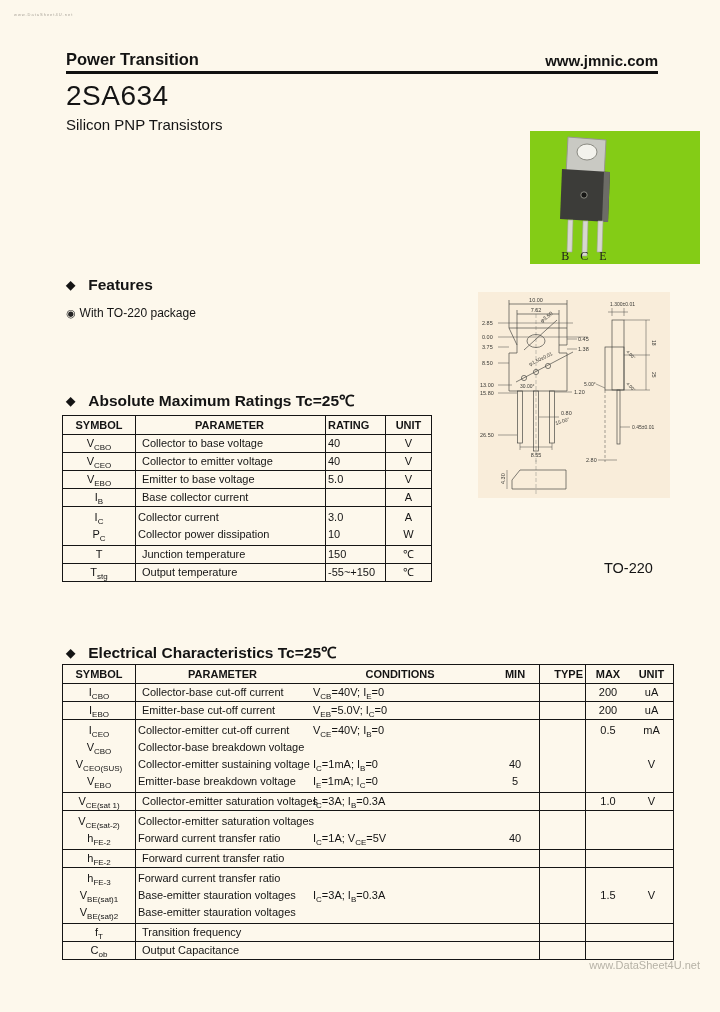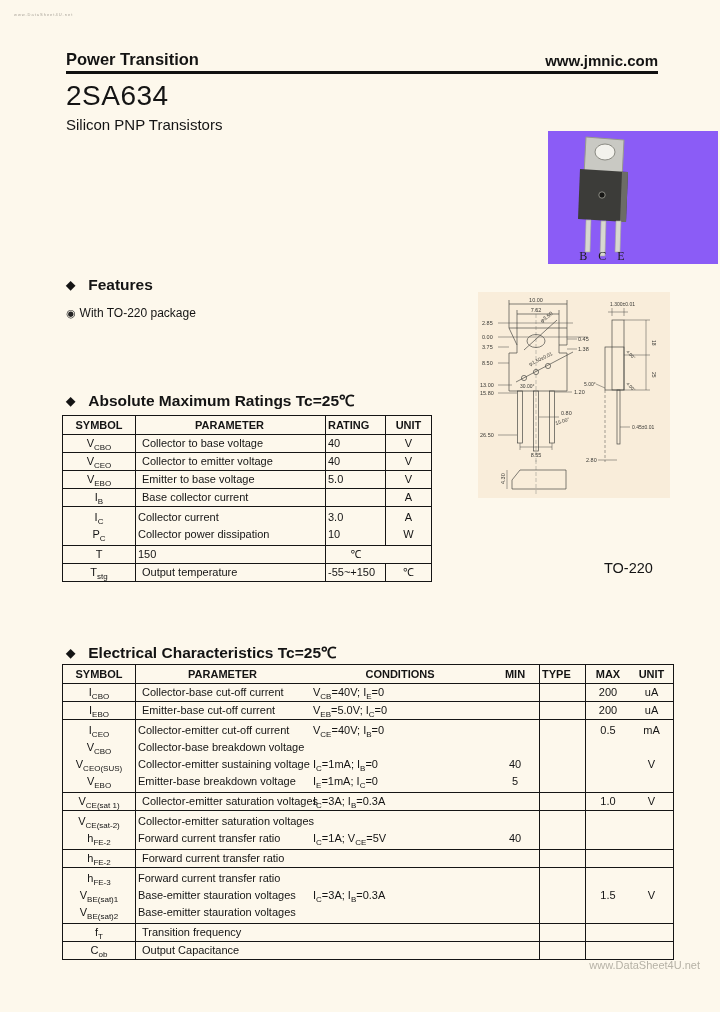--- a/index.html
+++ b/index.html
@@ -12,21 +12,21 @@
   .abs{position:absolute;}
   
   .wm-top{left:14px;top:12px;font-size:4px;color:#a9a49a;letter-spacing:1px;}
   
   .hdr-cat{left:66px;top:50px;font-size:16.5px;font-weight:bold;}
   .hdr-site{left:540px;top:52px;width:118px;text-align:right;font-size:15px;font-weight:bold;}
   .hdr-rule{left:66px;top:71px;width:592px;height:3px;background:#111;}
   .title{left:66px;top:80px;font-size:28px;font-weight:normal;letter-spacing:.5px;}
   .subtitle{left:66px;top:116px;font-size:15px;}
   
-  .photo{left:548px;top:131px;width:170px;height:133px;background:#8b5cf6;}
+  .photo{left:530px;top:131px;width:170px;height:133px;background:#84cc16;}
   
   .sec{position:absolute;font-size:15.5px;font-weight:bold;white-space:nowrap;}
   .dia{font-size:12px;margin-right:13px;vertical-align:1px;}
   .feat-item{left:66px;top:306px;font-size:12px;}
   .feat-bullet{font-size:11px;margin-right:4px;color:#222;}
   
   .draw{left:478px;top:292px;width:192px;height:206px;background:#f9edda;}
   svg{font-family:"Liberation Sans", sans-serif;}
   .pkg-label{left:604px;top:560px;font-size:14.5px;}
   
@@ -274,20 +274,23 @@
       </div>
       <div class="td c-unit2">
         <div class="ln">A</div>
         <div class="ln">W</div>
       </div>
     </div>
     <div class="tr">
       <div class="td c-sym">
         <div class="ln">T</div>
       </div>
+      <div class="td c-par">
+        <div class="ln">Junction temperature</div>
+      </div>
       <div class="td c-rating">
         <div class="ln">150</div>
       </div>
       <div class="td c-unit2">
         <div class="ln">℃</div>
       </div>
     </div>
     <div class="tr">
       <div class="td c-sym">
         <div class="ln">T<sub>stg</sub></div>
@@ -316,21 +319,21 @@
       </div>
       <div class="td c-par">
         <div class="ln">PARAMETER</div>
       </div>
       <div class="td c-cond">
         <div class="ln">CONDITIONS</div>
       </div>
       <div class="td c-min">
         <div class="ln">MIN</div>
       </div>
-      <div class="td c-type" style="text-align: left;">
+      <div class="td c-type" style="text-align: right;">
         <div class="ln">TYPE</div>
       </div>
       <div class="td c-max">
         <div class="ln">MAX</div>
       </div>
       <div class="td c-unit">
         <div class="ln">UNIT</div>
       </div>
     </div>
     <div class="tr">

